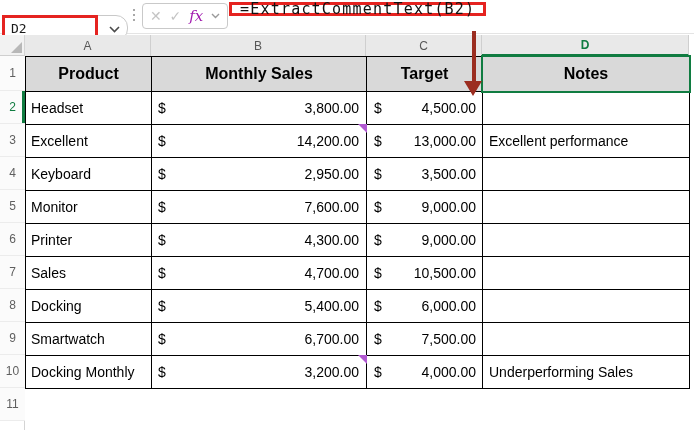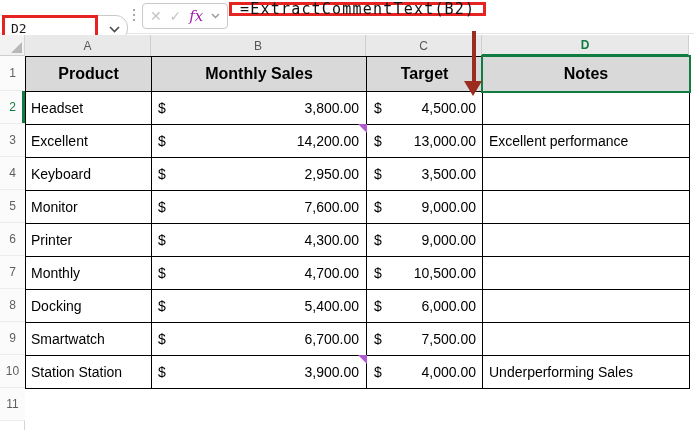--- a/index.html
+++ b/index.html
@@ -267,21 +267,21 @@
           </td>
           <td class="cC">
             <div class="acct">
               <span>$</span>
               <span>9,000.00</span>
             </div>
           </td>
           <td class="cD"><span></span></td>
         </tr>
         <tr>
-          <td class="cA"><span>Monthly</span></td>
+          <td class="cA"><span>Sales</span></td>
           <td class="cB">
             <div class="acct">
               <span>$</span>
               <span>4,700.00</span>
             </div>
           </td>
           <td class="cC">
             <div class="acct">
               <span>$</span>
               <span>10,500.00</span>
@@ -315,25 +315,25 @@
           </td>
           <td class="cC">
             <div class="acct">
               <span>$</span>
               <span>7,500.00</span>
             </div>
           </td>
           <td class="cD"><span></span></td>
         </tr>
         <tr>
-          <td class="cA"><span>Station Station</span></td>
-          <td class="cB">
-            <div class="acct">
-              <span>$</span>
-              <span>3,900.00</span>
+          <td class="cA"><span>Docking Monthly</span></td>
+          <td class="cB">
+            <div class="acct">
+              <span>$</span>
+              <span>3,200.00</span>
             </div>
             <div class="comment"></div>
           </td>
           <td class="cC">
             <div class="acct">
               <span>$</span>
               <span>4,000.00</span>
             </div>
           </td>
           <td class="cD"><span>Underperforming Sales</span></td>

